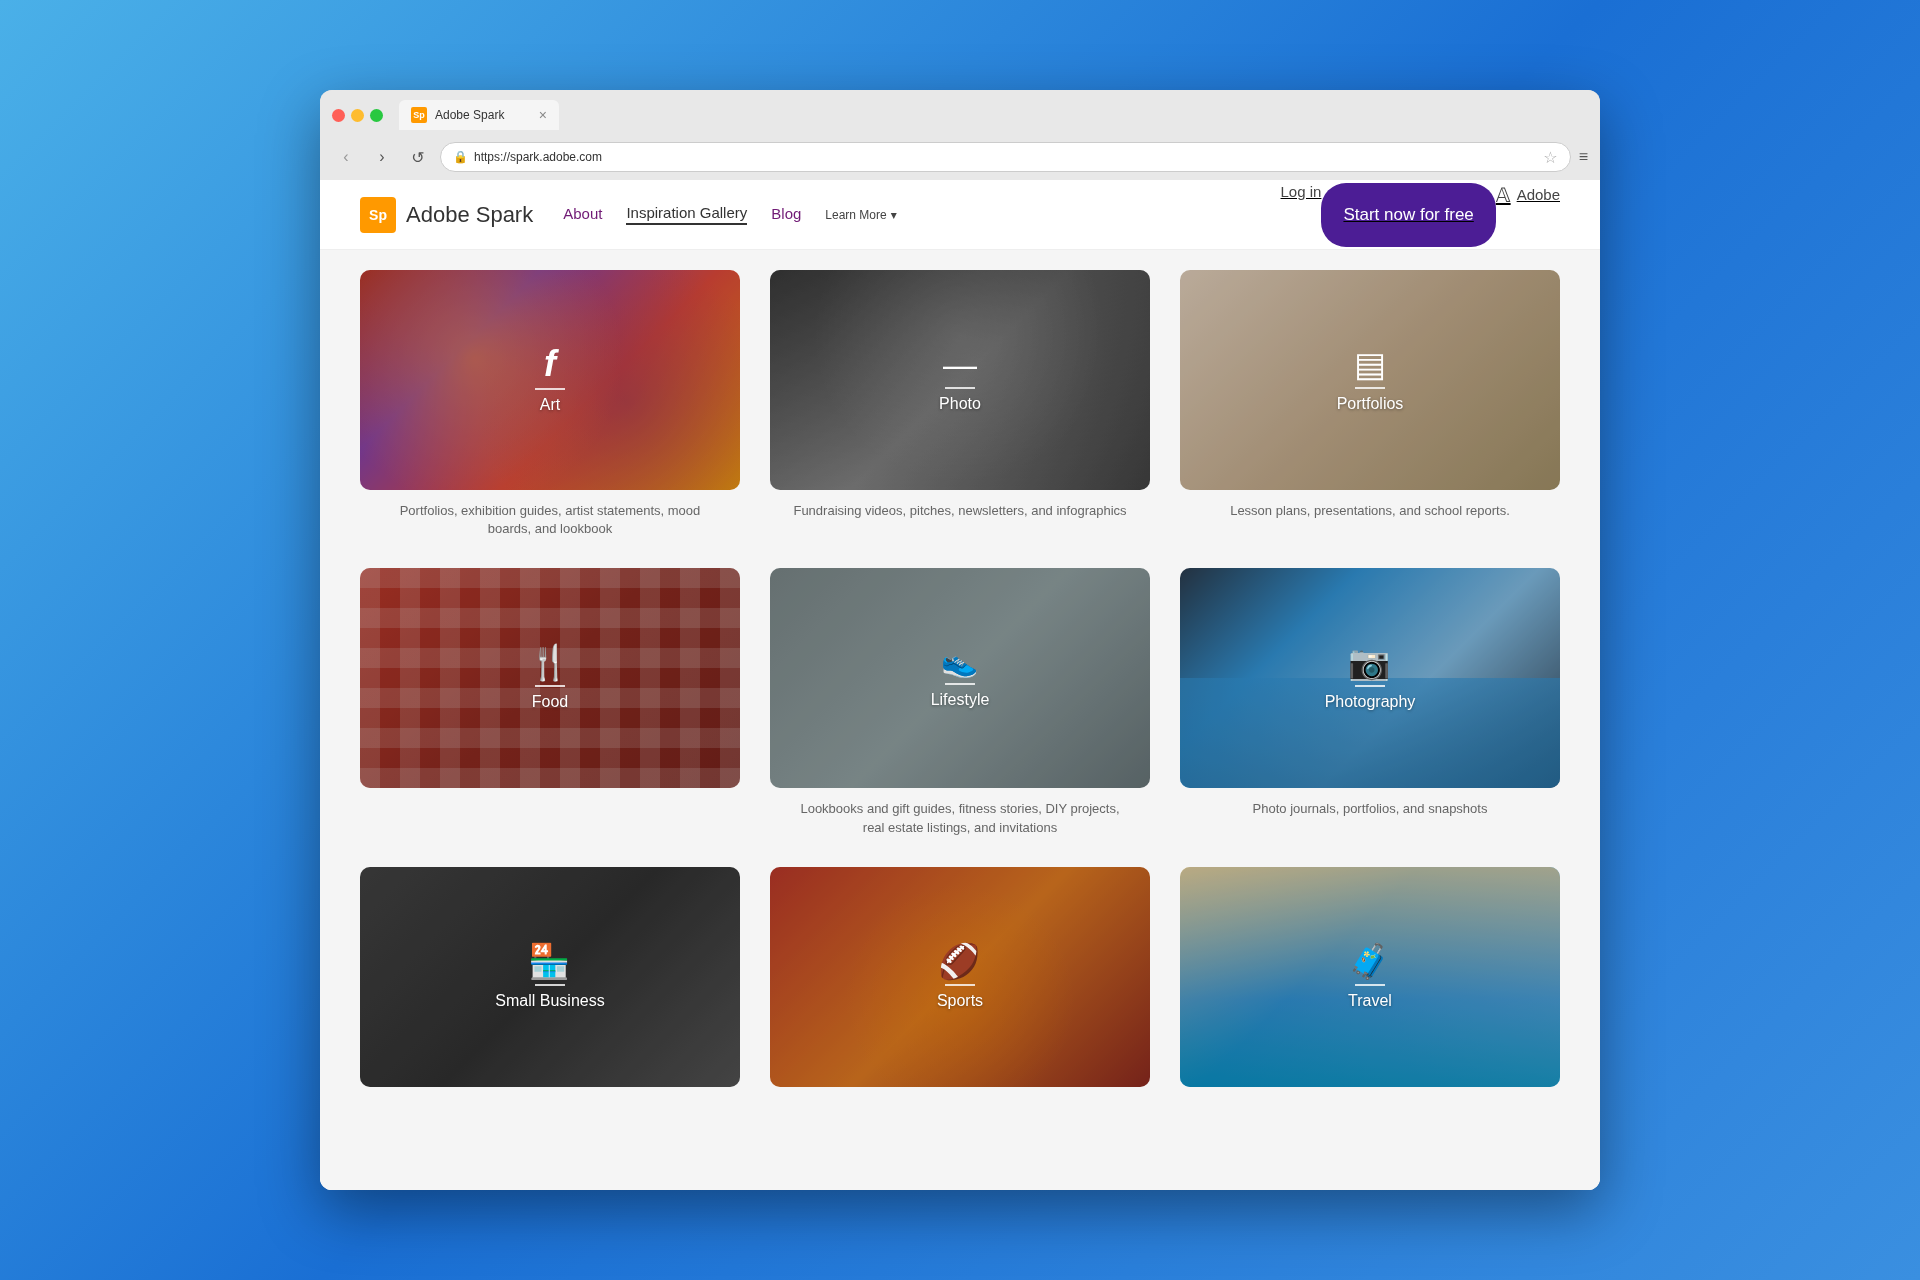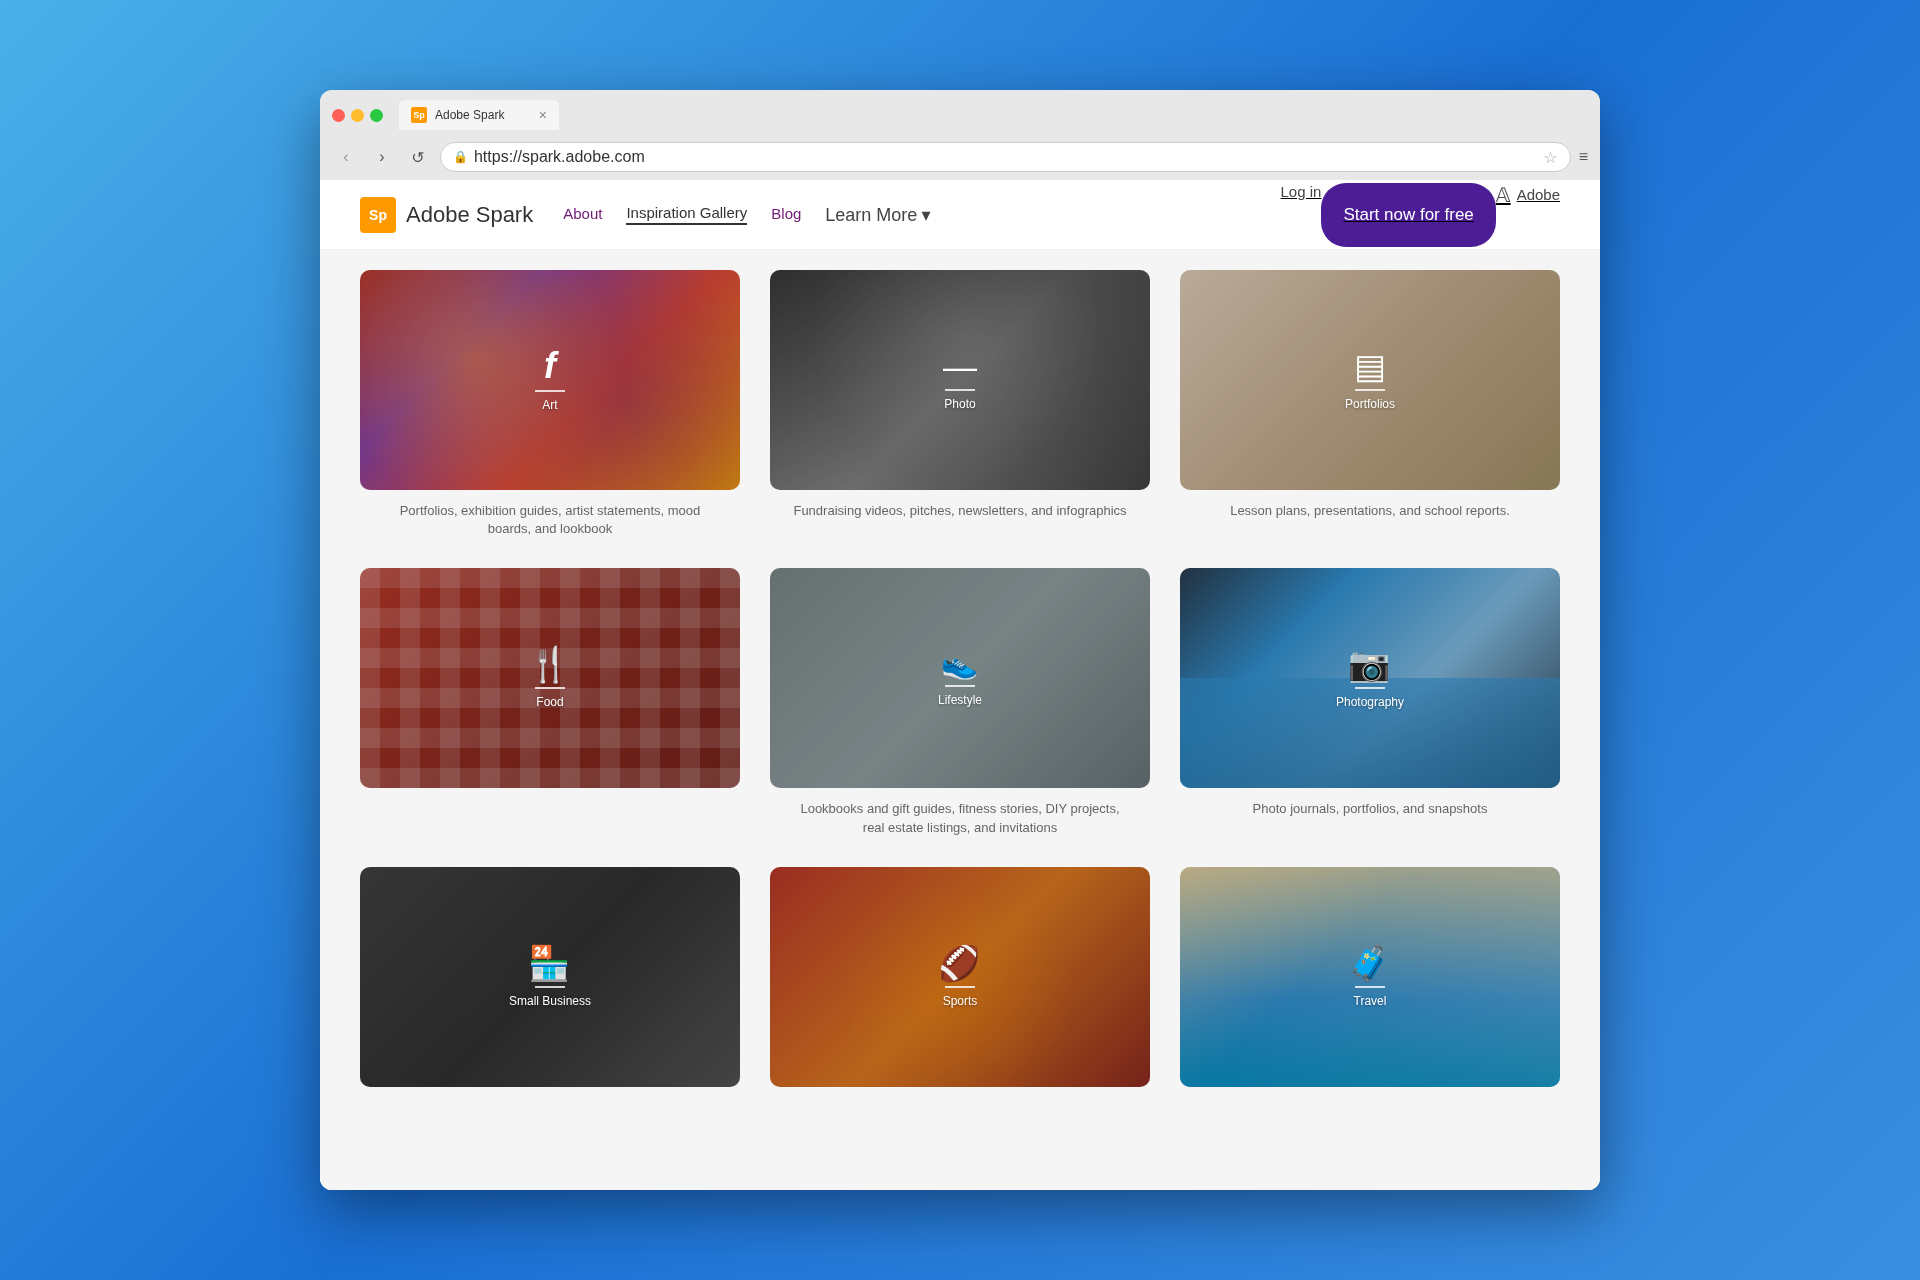--- a/index.html
+++ b/index.html
@@ -132,21 +132,21 @@
       border: 1px solid #ccc;
     }
 
     .address-lock {
       color: #4caf50;
       font-size: 12px;
     }
 
     .address-text {
       color: #333;
-      font-size: 16px;
+      font-size: 12px;
     }
 
     .address-right {
       margin-left: auto;
       display: flex;
       gap: 8px;
       align-items: center;
     }
 
     .star-icon {
@@ -226,21 +226,21 @@
       color: #333;
       font-weight: 500;
       border-bottom: 2px solid #333;
       text-align: center;
     }
 
     .nav-item-learn {
       display: flex;
       align-items: flex-end;
       gap: 4px;
-      font-size: 18px;
+      font-size: 12px;
       color: #444;
       cursor: pointer;
     }
 
     .nav-right {
       display: flex;
       align-items: flex-start;
       text-decoration: underline;
     }
 
@@ -374,21 +374,21 @@
     }
 
     .card-divider {
       width: 30px;
       height: 2px;
       background: white;
       opacity: 0.8;
     }
 
     .card-label {
-      font-size: 12px;
+      font-size: 16px;
       font-weight: 500;
       color: white;
       text-shadow: 0 1px 3px rgba(0,0,0,0.4);
     }
 
     .gallery-desc {
       font-size: 13px;
       color: #666;
       text-align: center;
       line-height: 1.4;

